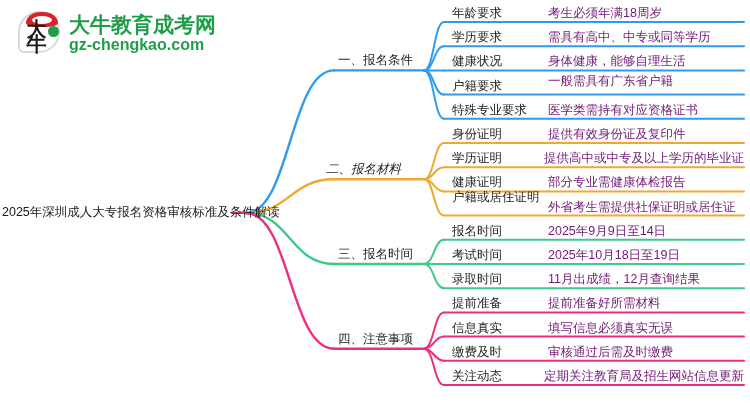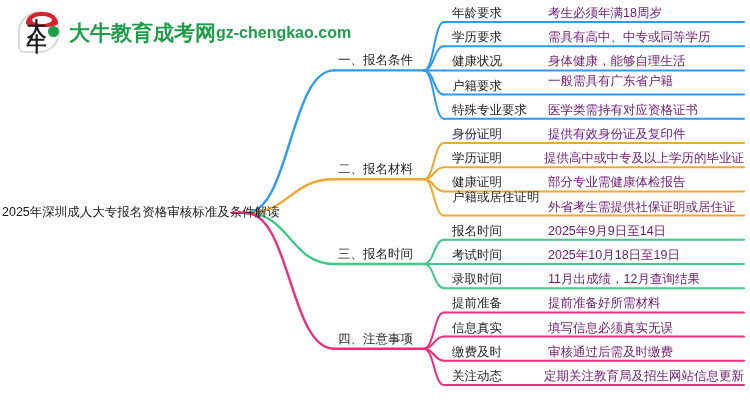--- a/index.html
+++ b/index.html
@@ -62,21 +62,21 @@
     position: absolute;
     left: 3px; top: 11px;
     width: 30px;
     font-size: 20px;
     line-height: 15px;
     font-weight: bold;
     color: #1b1b1b;
     letter-spacing: -1px;
     text-align: center;
   }
-  #logo-words { display: flex; justify-content: center; align-items: center; }
+  #logo-words { display: flex; flex-direction: column; justify-content: center; }
   #logo-title {
     font-size: 21px;
     line-height: 24px;
     font-weight: bold;
     color: #1f9e4a;
     letter-spacing: 0px;
     white-space: nowrap;
   }
   #logo-sub {
     font-size: 16px;
@@ -181,21 +181,21 @@
     <div class="node sub-key" style="left: 452px; top: 6px;">年龄要求</div>
     <div class="node sub-val" style="left: 548px; top: 6px;">考生必须年满18周岁</div>
     <div class="node sub-key" style="left: 452px; top: 30.2px;">学历要求</div>
     <div class="node sub-val" style="left: 548px; top: 30.2px;">需具有高中、中专或同等学历</div>
     <div class="node sub-key" style="left: 452px; top: 54.4px;">健康状况</div>
     <div class="node sub-val" style="left: 548px; top: 54.4px;">身体健康，能够自理生活</div>
     <div class="node sub-key" style="left: 452px; top: 78.6px;">户籍要求</div>
     <div class="node sub-val" style="left: 548px; top: 74px;">一般需具有广东省户籍</div>
     <div class="node sub-key" style="left: 452px; top: 102.8px;">特殊专业要求</div>
     <div class="node sub-val" style="left: 548px; top: 102.8px;">医学类需持有对应资格证书</div>
-    <div class="node branch-label" style="left: 338px; top: 162.3px;">二、报名材料</div>
+    <div class="node branch-label" style="left: 326px; top: 162.3px; font-style: italic;">二、报名材料</div>
     <div class="node sub-key" style="left: 452px; top: 127px;">身份证明</div>
     <div class="node sub-val" style="left: 548px; top: 127px;">提供有效身份证及复印件</div>
     <div class="node sub-key" style="left: 452px; top: 151.2px;">学历证明</div>
     <div class="node sub-val" style="left: 544px; top: 151.2px;">提供高中或中专及以上学历的毕业证</div>
     <div class="node sub-key" style="left: 452px; top: 175.4px;">健康证明</div>
     <div class="node sub-val" style="left: 548px; top: 175.4px;">部分专业需健康体检报告</div>
     <div class="node sub-key" style="left: 452px; top: 190px; text-align: right;">户籍或居住证明</div>
     <div class="node sub-val" style="left: 548px; top: 199.6px;">外省考生需提供社保证明或居住证</div>
     <div class="node branch-label" style="left: 338px; top: 247px;">三、报名时间</div>
     <div class="node sub-key" style="left: 452px; top: 223.8px;">报名时间</div>

